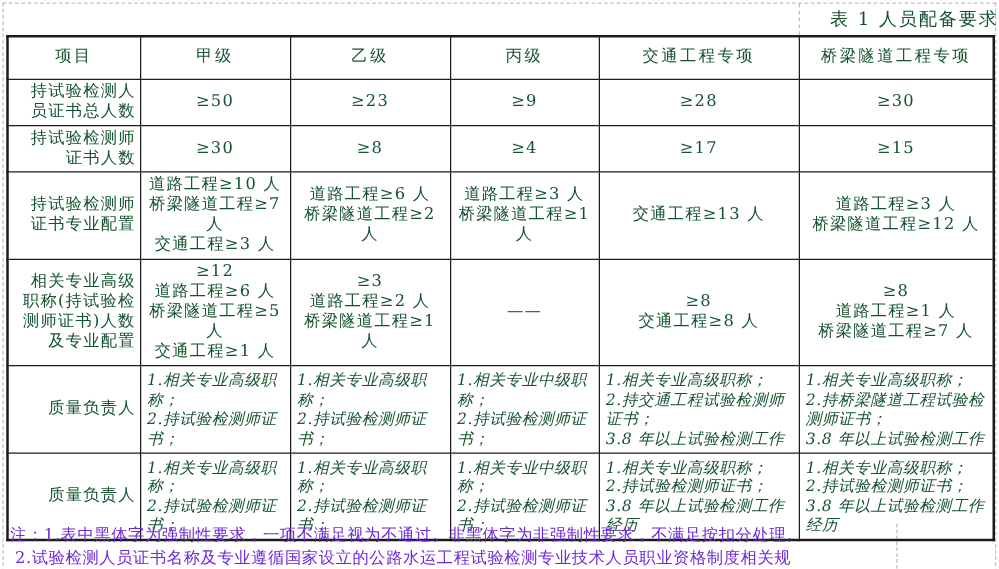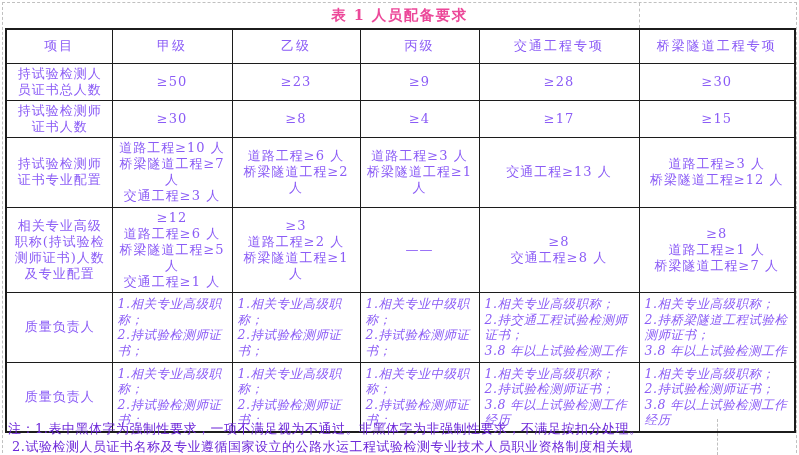--- a/index.html
+++ b/index.html
@@ -16,43 +16,43 @@
   .gridline-title{
     position:absolute;left:639px;top:3px;height:25px;width:0;
     border-left:1px dashed #c0c0c0;pointer-events:none;
   }
   .gridline-notes{
     position:absolute;left:717px;top:419px;height:36px;width:0;
     border-left:1px dashed #c0c0c0;pointer-events:none;
   }
   .title-band{position:absolute;left:0;top:0;width:799px;height:28px;}
   .doc-title{
-    position:absolute;left:0;top:6px;width:100%;text-align:center;
-    font-weight:bold;font-size:14.5px;letter-spacing:1.5px;color:#ec4899;
+    position:absolute;left:0;top:6px;width:100%;text-align:right;
+    font-weight:normal;font-size:14.5px;letter-spacing:1.5px;color:#14532d;
   }
   table.req{
     position:absolute;left:5px;top:28px;width:789px;
     border-collapse:collapse;table-layout:fixed;
     border:2px solid #1c1c1c;
   }
   .req th,.req td{
     border:1px solid #1c1c1c;
     font-size:13px;line-height:16px;letter-spacing:1px;
     vertical-align:middle;padding:2px 3px;
-    white-space:pre-line;font-weight:normal;color:#8b5cf6;
+    white-space:pre-line;font-weight:normal;color:#14532d;
   }
   .req th{text-align:center;letter-spacing:2px;}
   tr.hdr{height:34px}
   tr.r0{height:37px}
   tr.r1{height:33px}
   tr.r2{height:70px}
   tr.r3{height:81px}
   tr.r4{height:70px}
   tr.r5{height:65px}
-  td.label{text-align:center;padding-left:4px;letter-spacing:1px;}
+  td.label{text-align:right;padding-left:4px;letter-spacing:1px;}
   td.val{text-align:center;}
   td.txt{text-align:left;padding:3px 3px 3px 5px;font-size:12.5px;line-height:15.5px;letter-spacing:0.5px;font-style:italic;}
   .notes{
     position:absolute;left:8px;top:420px;width:760px;
     font-size:13px;letter-spacing:0.5px;line-height:17.5px;color:#6d28d9;
   }
   .note-line{white-space:nowrap;}
   .note-indent{margin-left:4px;}
 </style>
 </head>

